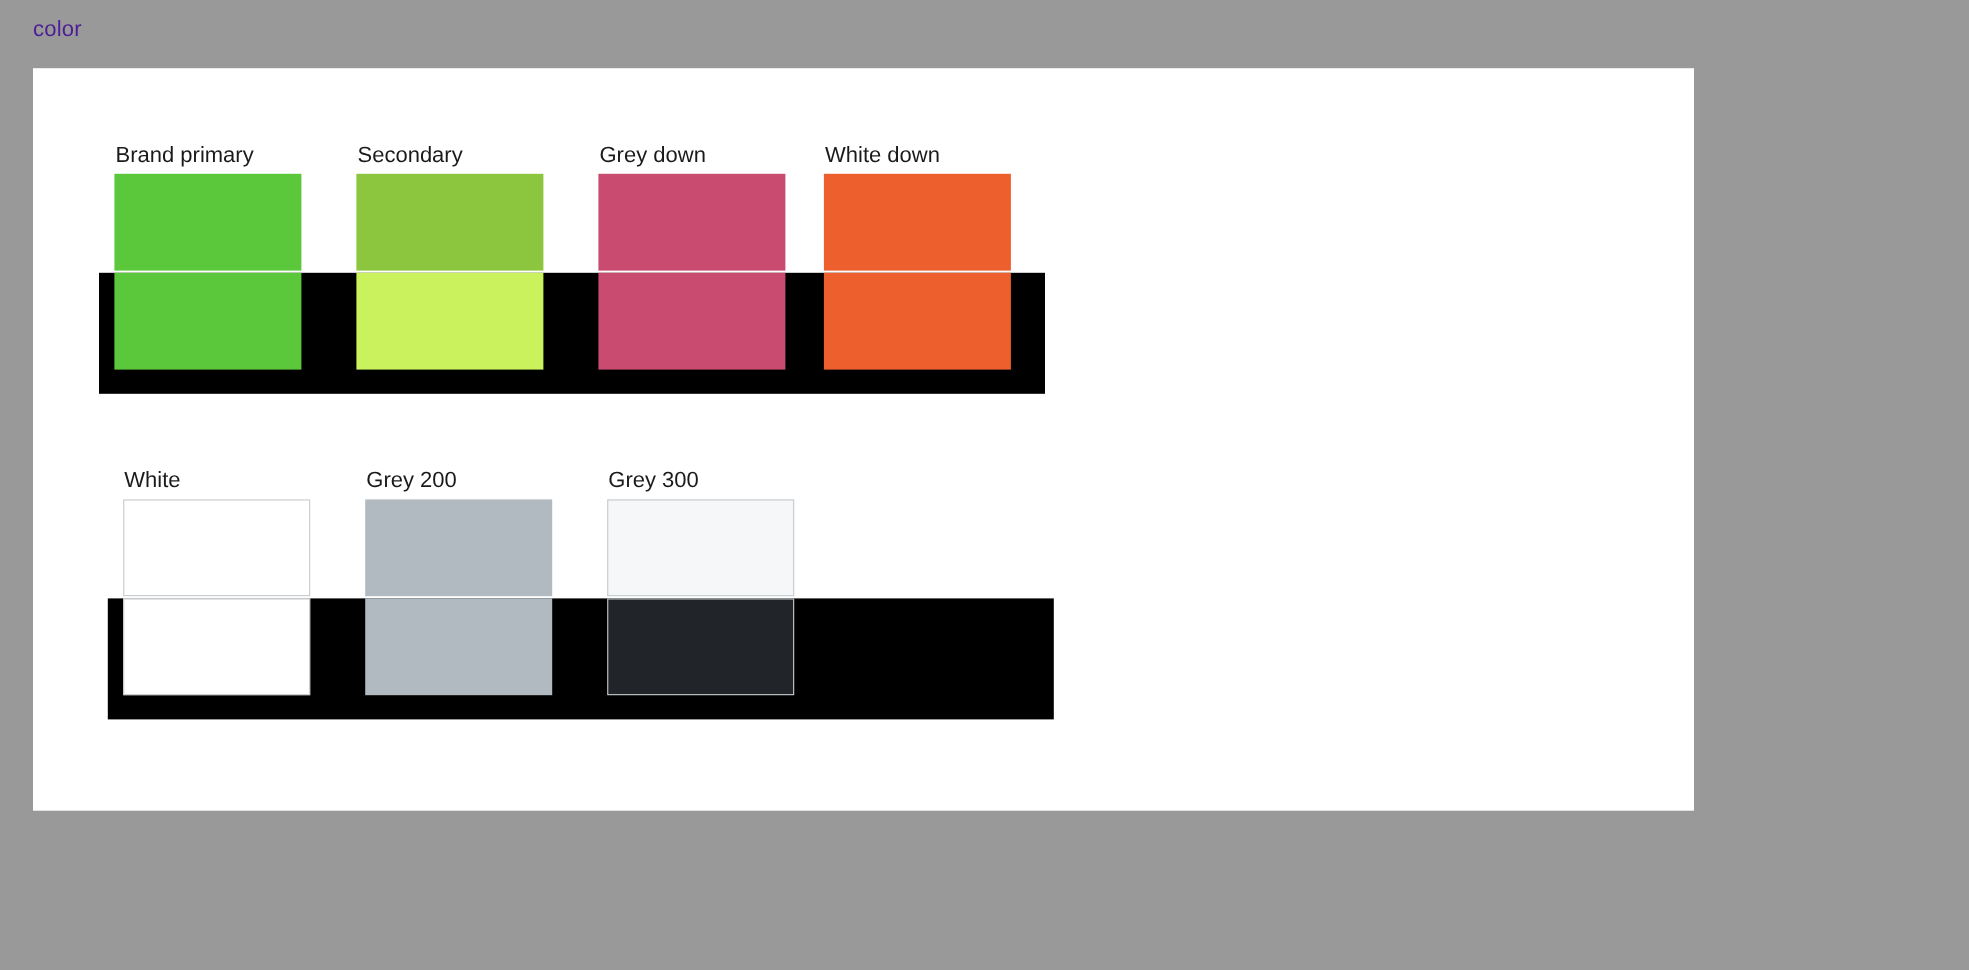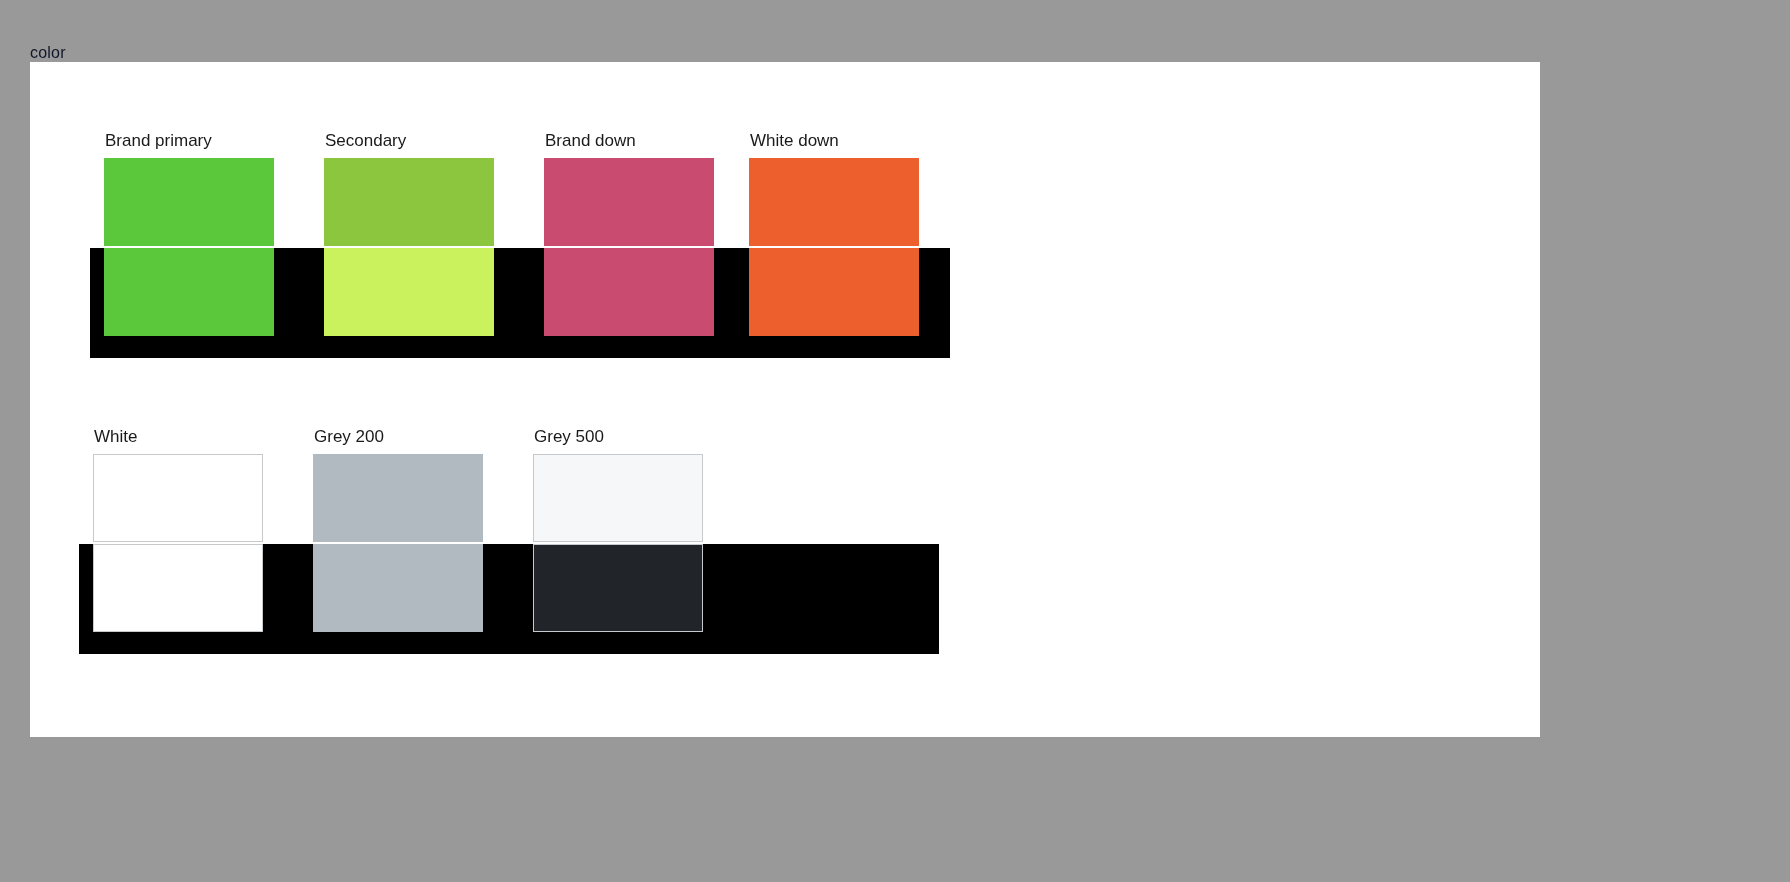--- a/index.html
+++ b/index.html
@@ -13,24 +13,24 @@
   body {
     background: #999999;
     font-family: "Liberation Sans", sans-serif;
     position: relative;
   }
 
   
   .page-title {
     position: absolute;
     left: 30px;
-    top: 40px;
-    font-size: 16px;
+    top: 14px;
+    font-size: 20px;
     line-height: 26px;
-    color: #0f172a;
+    color: #4c1d95;
     letter-spacing: 0.2px;
     white-space: nowrap;
   }
 
   
   .canvas {
     position: absolute;
     left: 30px;
     top: 62px;
     width: 1510px;
@@ -52,21 +52,21 @@
   
   .swatch-col {
     position: absolute;
     width: 170px;
   }
 
   .swatch-label {
     position: absolute;
     top: 0;
     left: 1px;
-    font-size: 17px;
+    font-size: 20px;
     line-height: 22px;
     color: #1a1a1a;
     white-space: nowrap;
   }
 
   .chip {
     position: absolute;
     left: 0;
     width: 170px;
     height: 88px;
@@ -94,50 +94,50 @@
       <div class="chip chip-dark" style="background:#5BC83C;"></div>
     </div>
 
     <div class="swatch-col" style="left:234px; top:0px;">
       <div class="swatch-label">Secondary</div>
       <div class="chip chip-light" style="background:#8CC63E;"></div>
       <div class="chip chip-dark" style="background:#C9F25C;"></div>
     </div>
 
     <div class="swatch-col" style="left:454px; top:0px;">
-      <div class="swatch-label">Brand down</div>
+      <div class="swatch-label">Grey down</div>
       <div class="chip chip-light" style="background:#C94B70;"></div>
       <div class="chip chip-dark" style="background:#C94B70;"></div>
     </div>
 
     <div class="swatch-col" style="left:659px; top:0px;">
       <div class="swatch-label">White down</div>
       <div class="chip chip-light" style="background:#ED5F2C;"></div>
       <div class="chip chip-dark" style="background:#ED5F2C;"></div>
     </div>
 
   </div>
 
-  <div class="palette-group" style="left:49px; top:364px; width:920px; height:290px;">
+  <div class="palette-group" style="left:68px; top:364px; width:920px; height:290px;">
 
     <div class="dark-band" style="left:0px; top:118px; width:860px; height:110px;"></div>
 
     <div class="swatch-col" style="left:14px; top:0px;">
       <div class="swatch-label">White</div>
       <div class="chip chip-light bordered" style="background:#FFFFFF;"></div>
       <div class="chip chip-dark bordered" style="background:#FFFFFF;"></div>
     </div>
 
     <div class="swatch-col" style="left:234px; top:0px;">
       <div class="swatch-label">Grey 200</div>
       <div class="chip chip-light" style="background:#B0BAC0;"></div>
       <div class="chip chip-dark" style="background:#B0BAC0;"></div>
     </div>
 
     <div class="swatch-col" style="left:454px; top:0px;">
-      <div class="swatch-label">Grey 500</div>
+      <div class="swatch-label">Grey 300</div>
       <div class="chip chip-light bordered" style="background:#F5F7F8;"></div>
       <div class="chip chip-dark bordered" style="background:#212429;"></div>
     </div>
 
   </div>
 
 </div>
 
 </body></html>

